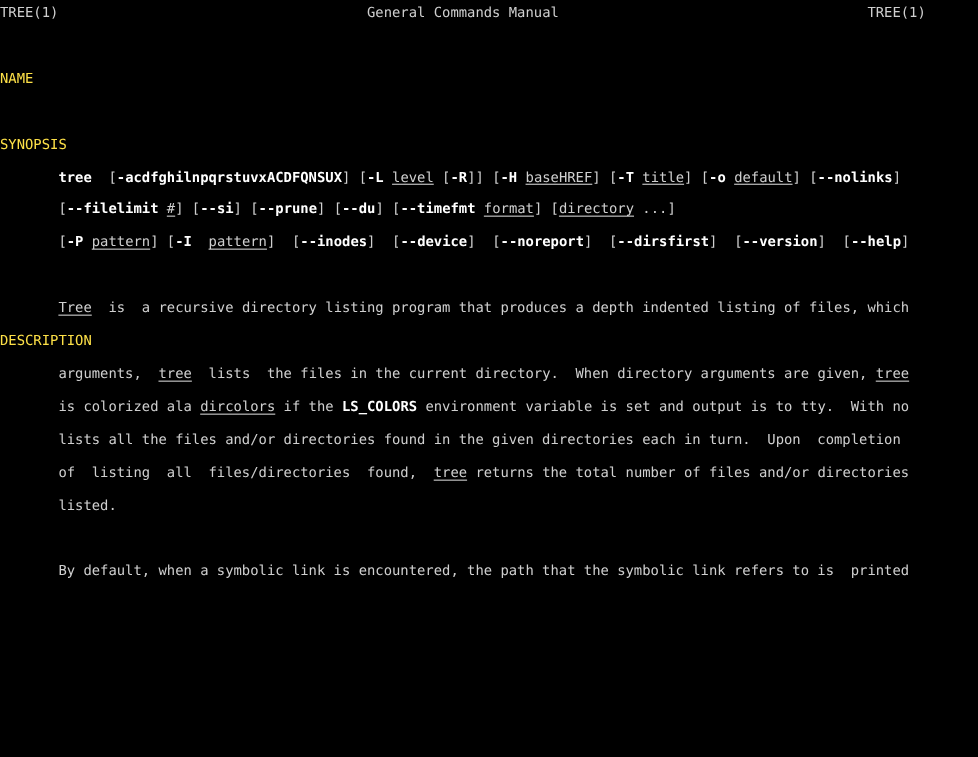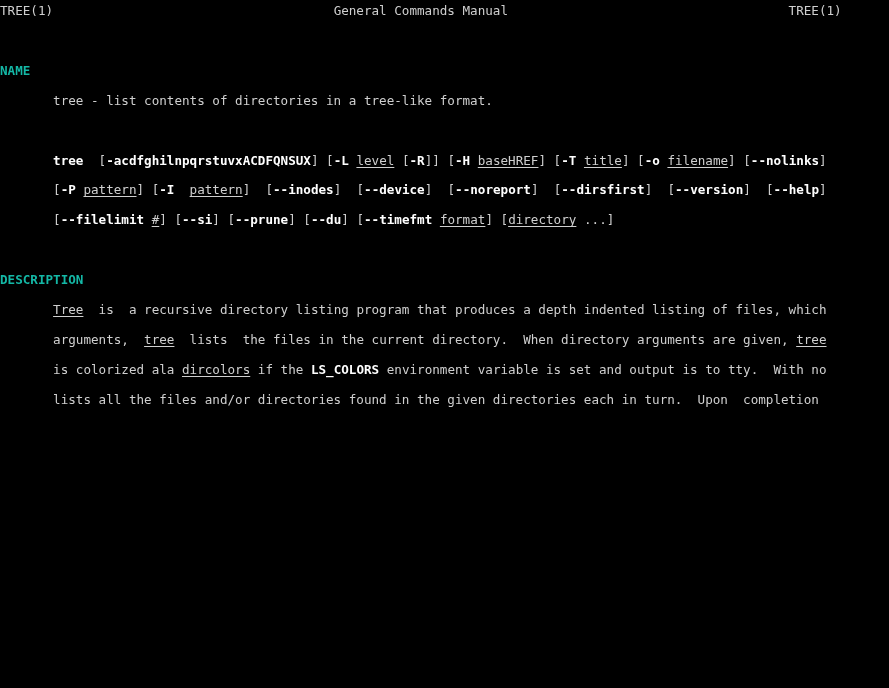--- a/index.html
+++ b/index.html
@@ -40,44 +40,47 @@
   b, .b {
     font-weight: bold;
     color: #ffffff;
   }
   u, .u {
     text-decoration: underline;
     text-underline-offset: 2px;
     text-align: right;
   }
   .sect {
-    font-weight: bold;
-    color: #14b8a6;
+    font-weight: normal;
+    color: #fde047;
   }
   .blank { display: block; height: 14.96px; }
 </style>
 </head>
 <body>
 
 <div id="screen">
 <pre class="manpage"><span class="line"><span>TREE(1)</span>                                     <span>General Commands Manual</span>                                     <span>TREE(1)</span></span>
 <span class="blank"></span>
 <span class="line sect">NAME</span>
-<span class="line">       <span>tree - list contents of directories in a tree-like format.</span></span>
 <span class="blank"></span>
-<span class="line">       <b>tree</b>  [<b>-acdfghilnpqrstuvxACDFQNSUX</b>] [<b>-L</b> <u>level</u> [<b>-R</b>]] [<b>-H</b> <u>baseHREF</u>] [<b>-T</b> <u>title</u>] [<b>-o</b> <u>filename</u>] [<b>--nolinks</b>]</span>
+<span class="line sect">SYNOPSIS</span>
+<span class="line">       <b>tree</b>  [<b>-acdfghilnpqrstuvxACDFQNSUX</b>] [<b>-L</b> <u>level</u> [<b>-R</b>]] [<b>-H</b> <u>baseHREF</u>] [<b>-T</b> <u>title</u>] [<b>-o</b> <u>default</u>] [<b>--nolinks</b>]</span>
+<span class="line">       [<b>--filelimit</b> <u>#</u>] [<b>--si</b>] [<b>--prune</b>] [<b>--du</b>] [<b>--timefmt</b> <u>format</u>] [<u>directory</u> <span>...</span>]</span>
 <span class="line">       [<b>-P</b> <u>pattern</u>] [<b>-I</b>  <u>pattern</u>]  [<b>--inodes</b>]  [<b>--device</b>]  [<b>--noreport</b>]  [<b>--dirsfirst</b>]  [<b>--version</b>]  [<b>--help</b>]</span>
-<span class="line">       [<b>--filelimit</b> <u>#</u>] [<b>--si</b>] [<b>--prune</b>] [<b>--du</b>] [<b>--timefmt</b> <u>format</u>] [<u>directory</u> <span>...</span>]</span>
 <span class="blank"></span>
+<span class="line">       <u>Tree</u><span>  is  a recursive directory listing program that produces a depth indented listing of files, which</span></span>
 <span class="line sect">DESCRIPTION</span>
-<span class="line">       <u>Tree</u><span>  is  a recursive directory listing program that produces a depth indented listing of files, which</span></span>
 <span class="line">       <span>arguments,  </span><u>tree</u><span>  lists  the files in the current directory.  When directory arguments are given, </span><u>tree</u></span>
 <span class="line">       <span>is colorized ala </span><u>dircolors</u><span> if the </span><b>LS_COLORS</b><span> environment variable is set and output is to tty.  With no</span></span>
 <span class="line">       <span>lists all the files and/or directories found in the given directories each in turn.  Upon  completion</span></span>
+<span class="line">       <span>of  listing  all  files/directories  found,  </span><u>tree</u><span> returns the total number of files and/or directories</span></span>
+<span class="line">       <span>listed.</span></span>
 <span class="blank"></span>
+<span class="line">       <span>By default, when a symbolic link is encountered, the path that the symbolic link refers to is  printed</span></span>
 <span class="blank"></span>
 <span class="blank"></span>
 
 
 
 
 
 
 
 

